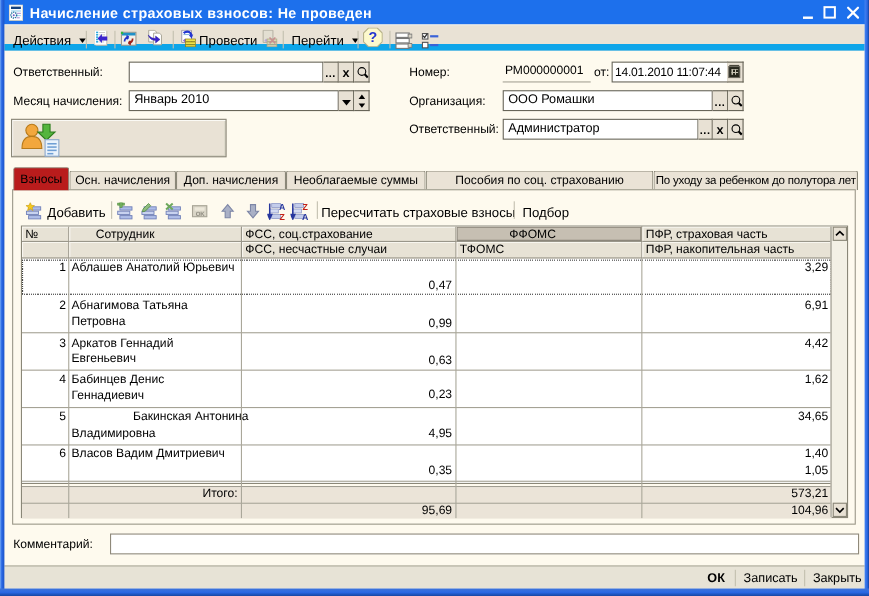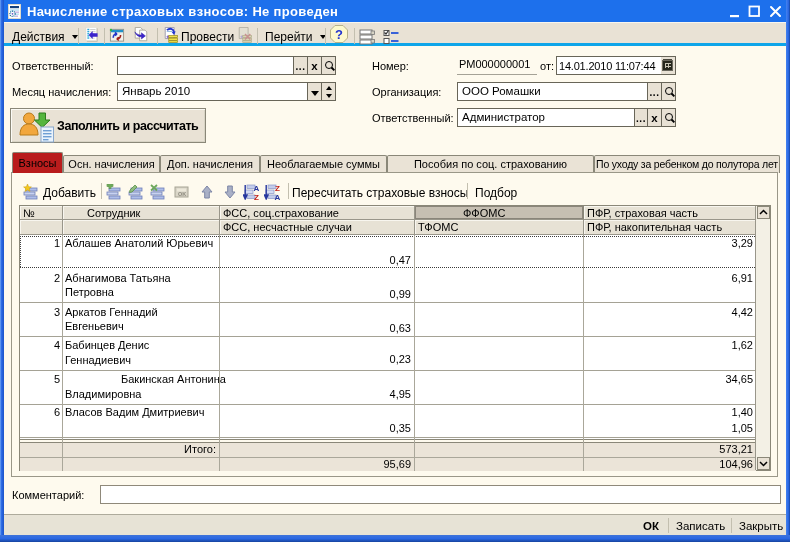--- a/index.html
+++ b/index.html
@@ -7,21 +7,21 @@
   body { font-family:"Liberation Sans", sans-serif; font-size:12px; color:#000; position:relative; background:#fefaee; }
   .abs { position:absolute; }
   
   #bL { position:absolute; left:0; top:0; width:4px; height:542px; background:linear-gradient(90deg,#74a9f5,#2a68e4 40%,#1c55c8); z-index:50; }
   #bR { position:absolute; right:0; top:0; width:4px; height:542px; background:linear-gradient(90deg,#4583ef,#2a68e4 60%,#16449f); z-index:50; }
   #bB { position:absolute; left:0; top:535px; width:790px; height:7px; background:linear-gradient(180deg,#3f74d9,#2a68e4 50%,#16449f); z-index:50; }
   
   #title { position:absolute; left:0; top:0; width:790px; height:22px; background:#1d70ec; z-index:40; }
   #title .txt { position:absolute; left:27px; top:4px; color:#fff; font-weight:bold; font-size:13px; letter-spacing:0.32px; }
   
-  #toolbar { position:absolute; left:4px; top:22px; width:782px; height:24px; background:#e9e2d5; border-bottom:3px solid #0ea5e9; box-shadow:0 1px 0 #f8f6ef inset; }
+  #toolbar { position:absolute; left:4px; top:22px; width:782px; height:24px; background:#e9e2d5; border-bottom:6px solid #0ea5e9; box-shadow:0 1px 0 #f8f6ef inset; }
   .tsep { position:absolute; top:4px; width:1px; height:16px; background:#c3bfaf; }
   .tbtxt { position:absolute; top:5px; font-size:12px; white-space:nowrap; }
   .arrow-d { display:inline-block; width:0; height:0; border-left:3.5px solid transparent; border-right:3.5px solid transparent; border-top:4px solid #000; vertical-align:middle; margin-left:4px; margin-bottom:1px; }
   .icon { position:absolute; width:16px; height:16px; }
   
   .lbl { position:absolute; font-size:11px; white-space:nowrap; }
   .fld { position:absolute; background:#fff; border:1px solid #686558; font-size:11.5px; white-space:nowrap; overflow:hidden; }
   .fbtn { position:absolute; background:#e8e1d4; border:1px solid #686558; border-left:none; text-align:center; color:#000; overflow:hidden; }
   .dots::after { content:"..."; font-size:10px; position:relative; top:1.5px; letter-spacing:0.5px; font-weight:bold; }
   .xbtn::after { content:"x"; font-weight:bold; font-size:11.5px; position:relative; top:1.5px; }
@@ -196,21 +196,20 @@
       <path d="M2 24 C2 16 6 13 11 13 C16 13 20 16 20 24 Z" fill="#f2a73d" stroke="#b87a1a" stroke-width="1"></path>
       <path d="M21 2 h6.5 v7 h4.5 l-7.8 7.5 l-7.8 -7.5 h4.6 z" fill="#55b53e" stroke="#2e7c1e" stroke-width="1"></path>
       <g transform="translate(23,16)">
         <rect x="0" y="0" width="12.5" height="15" fill="#eaf3fc" stroke="#8aa8cc" stroke-width="1"></rect>
         <rect x="2" y="3" width="8.5" height="1.4" fill="#6f9fd4"></rect>
         <rect x="2" y="6" width="8.5" height="1.4" fill="#6f9fd4"></rect>
         <rect x="2" y="9" width="8.5" height="1.4" fill="#6f9fd4"></rect>
         <rect x="2" y="12" width="5.5" height="1.4" fill="#6f9fd4"></rect>
       </g>
     </svg>
-    <div class="t">Заполнить и рассчитать</div>
   </div>
 
   <div class="tab active" style="left:12px; width:51px;">Взносы</div>
   <div class="tab" style="left:63px; width:97px;">Осн. начисления</div>
   <div class="tab" style="left:160px; width:100px;">Доп. начисления</div>
   <div class="tab" style="left:260px; width:127px;">Необлагаемые суммы</div>
   <div class="tab" style="left:387px; width:207px;">Пособия по соц. страхованию</div>
   <div class="tab" style="left:594px; width:186px; font-size:10.5px; letter-spacing:-0.2px;">По уходу за ребенком до полутора лет</div>
 
   <div id="pane">

